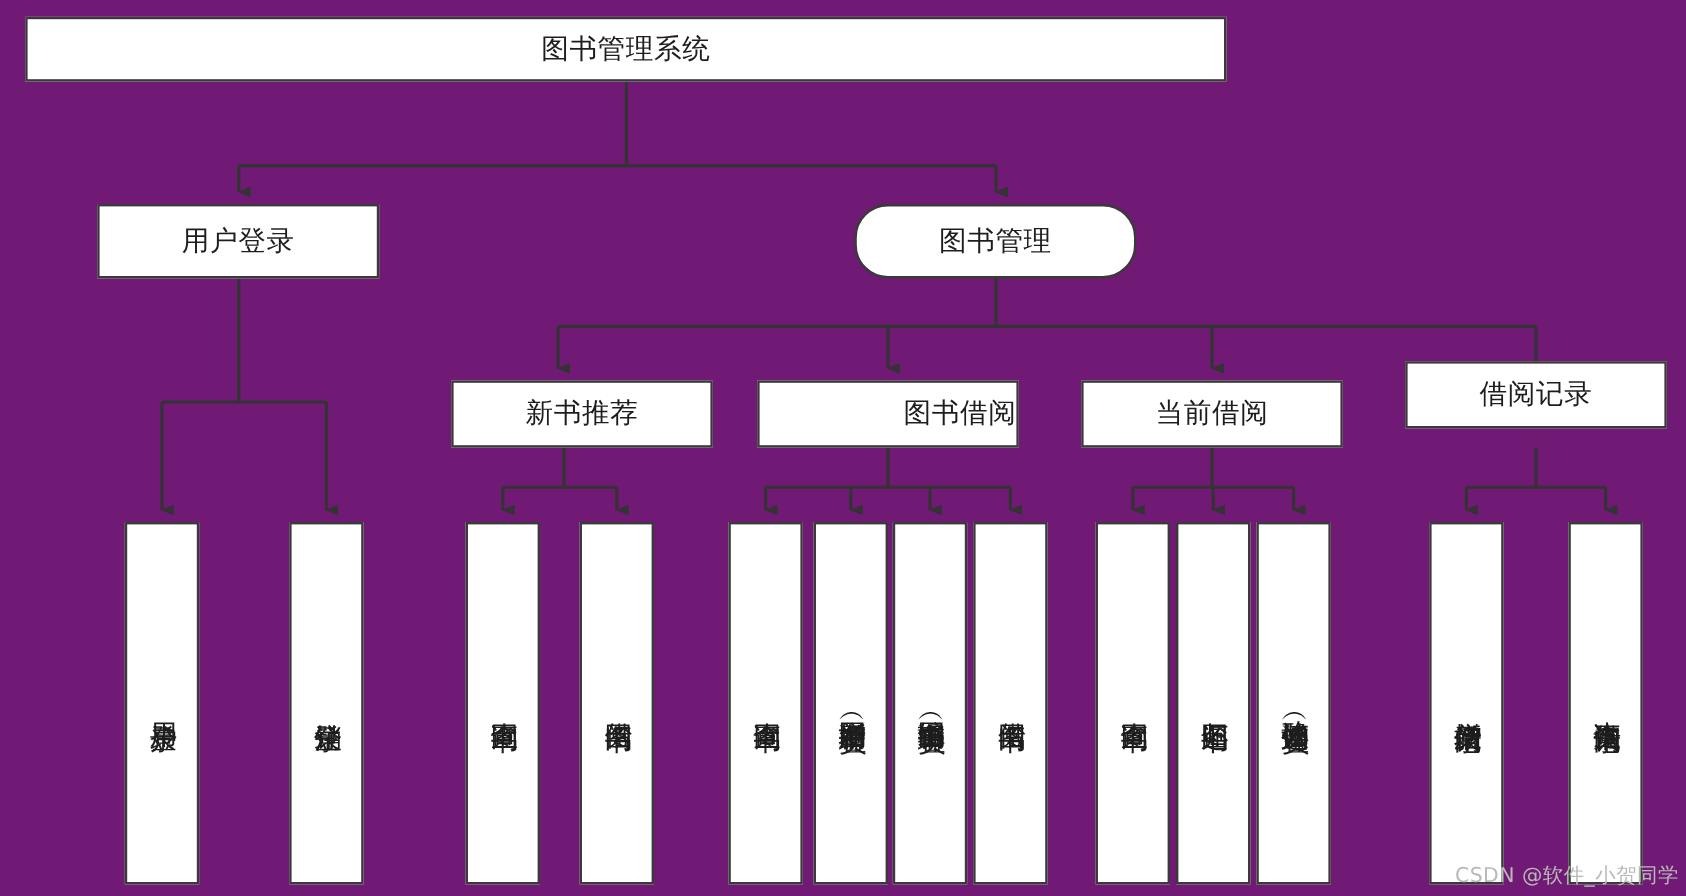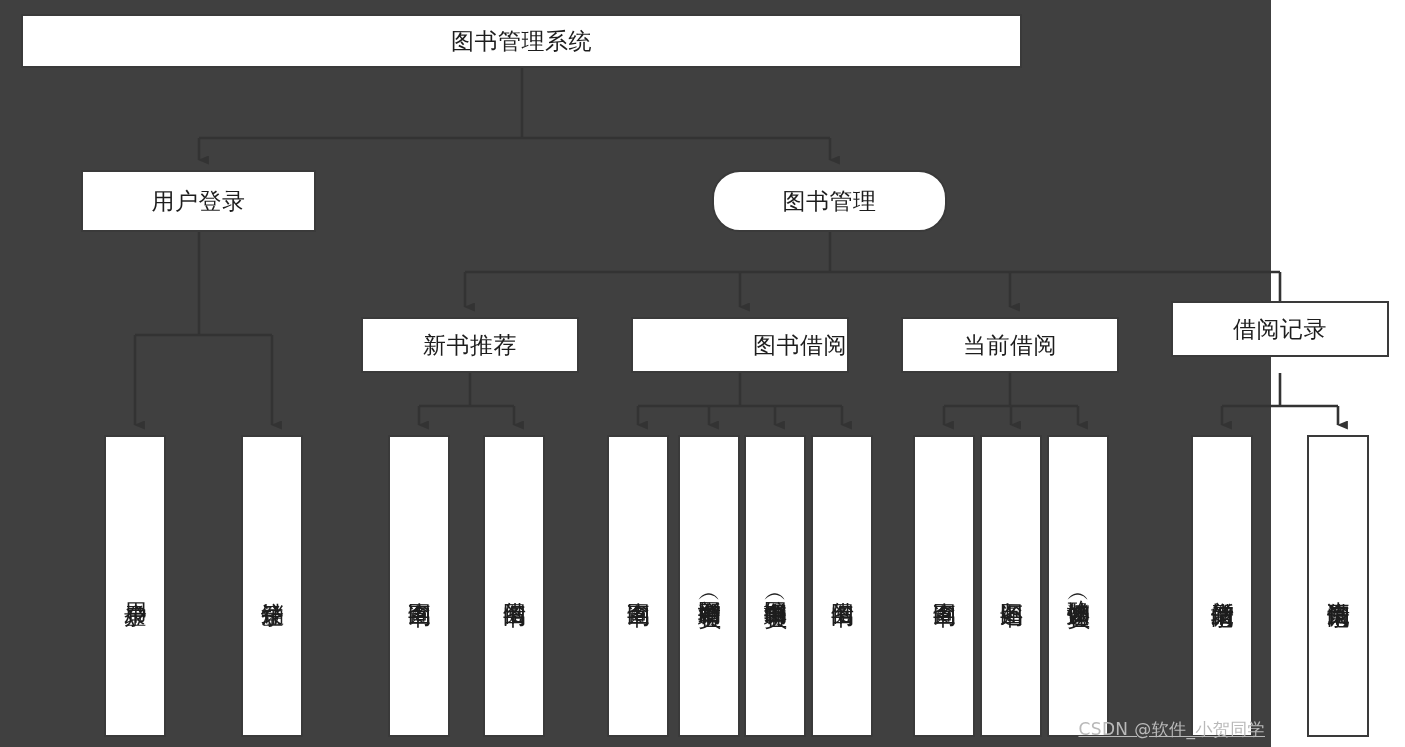--- a/index.html
+++ b/index.html
@@ -8,23 +8,23 @@
     background: #ffffff;
   }
   body {
     width: 1405px;
     height: 747px;
     font-family: "DejaVu Sans", "Liberation Sans", sans-serif;
     overflow: hidden;
   }
   #diagram-root {
     position: relative;
-    width: 1271px;
+    width: 1405px;
     height: 747px;
-    background: #404040;
+    background: #701a75;
   }
   #edge-layer {
     position: absolute;
     left: 0;
     top: 0;
     width: 1405px;
     height: 747px;
     pointer-events: none;
   }
   .node {
@@ -63,21 +63,20 @@
   }
   #watermark {
     position: absolute;
     right: 6px;
     bottom: 6px;
     font-size: 17px;
     color: #b9b9b9;
     letter-spacing: 0.4px;
     white-space: nowrap;
     font-family: "DejaVu Sans", "Liberation Sans", sans-serif;
-    text-decoration: underline;
   }
 </style>
 </head>
 <body>
 
 <div id="diagram-root">
 
   <svg id="edge-layer" viewBox="0 0 1405 747" width="1405" height="747" xmlns="http://www.w3.org/2000/svg">
     <defs>
       <marker id="arrow" viewBox="0 0 10 12" refX="5" refY="11" markerWidth="9" markerHeight="11" orient="auto-start-reverse" markerUnits="userSpaceOnUse">
@@ -133,21 +132,21 @@
   </div>
 
   <div class="node horizontal" style="left:81px; top:170px; width:235px; height:62px;">
     <span class="node-label">用户登录</span>
   </div>
 
   <div class="node horizontal" style="left:712px; top:170px; width:235px; height:62px;border-radius:28px;">
     <span class="node-label">图书管理</span>
   </div>
 
-  <div class="node horizontal" style="left:361px; top:317px; width:218px; height:56px;">
+  <div class="node horizontal" style="left:376px; top:317px; width:218px; height:56px;">
     <span class="node-label">新书推荐</span>
   </div>
 
   <div class="node horizontal" style="left:631px; top:317px; width:218px; height:56px;justify-content:flex-end;">
     <span class="node-label">图书借阅</span>
   </div>
 
   <div class="node horizontal" style="left:901px; top:317px; width:218px; height:56px;">
     <span class="node-label">当前借阅</span>
   </div>

